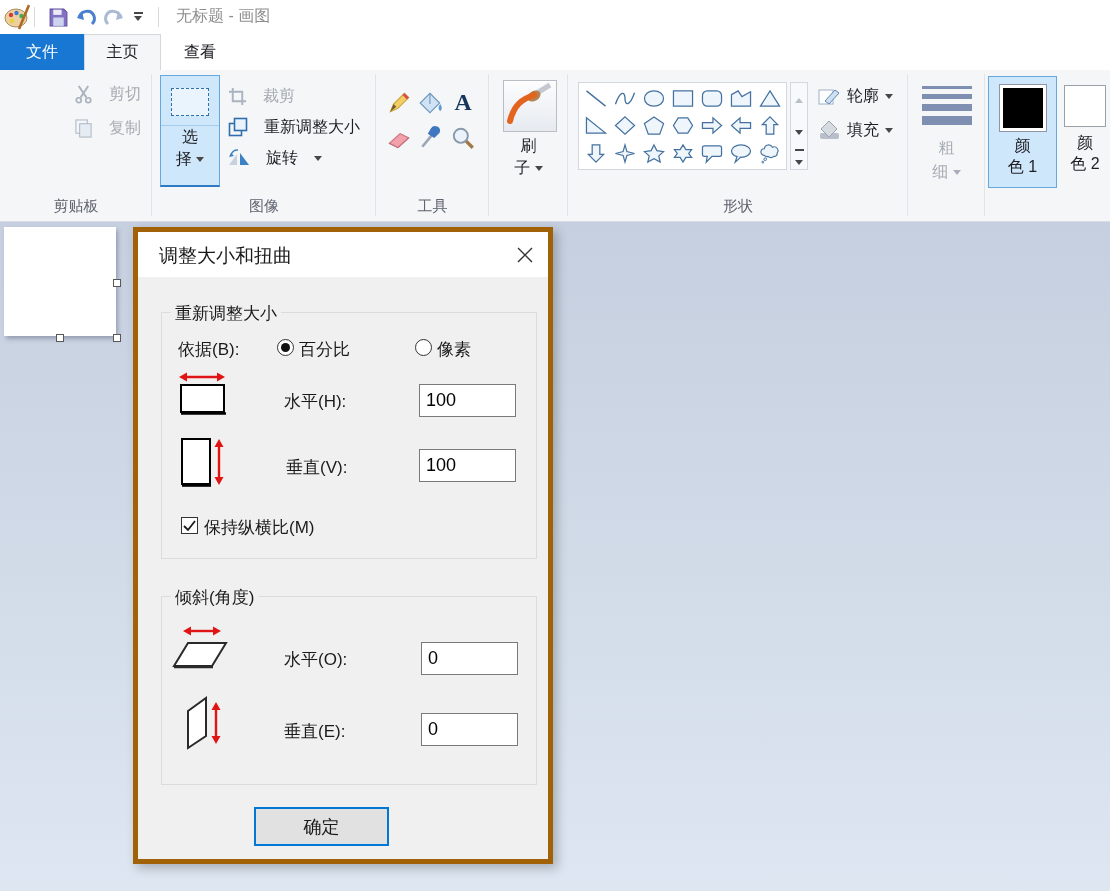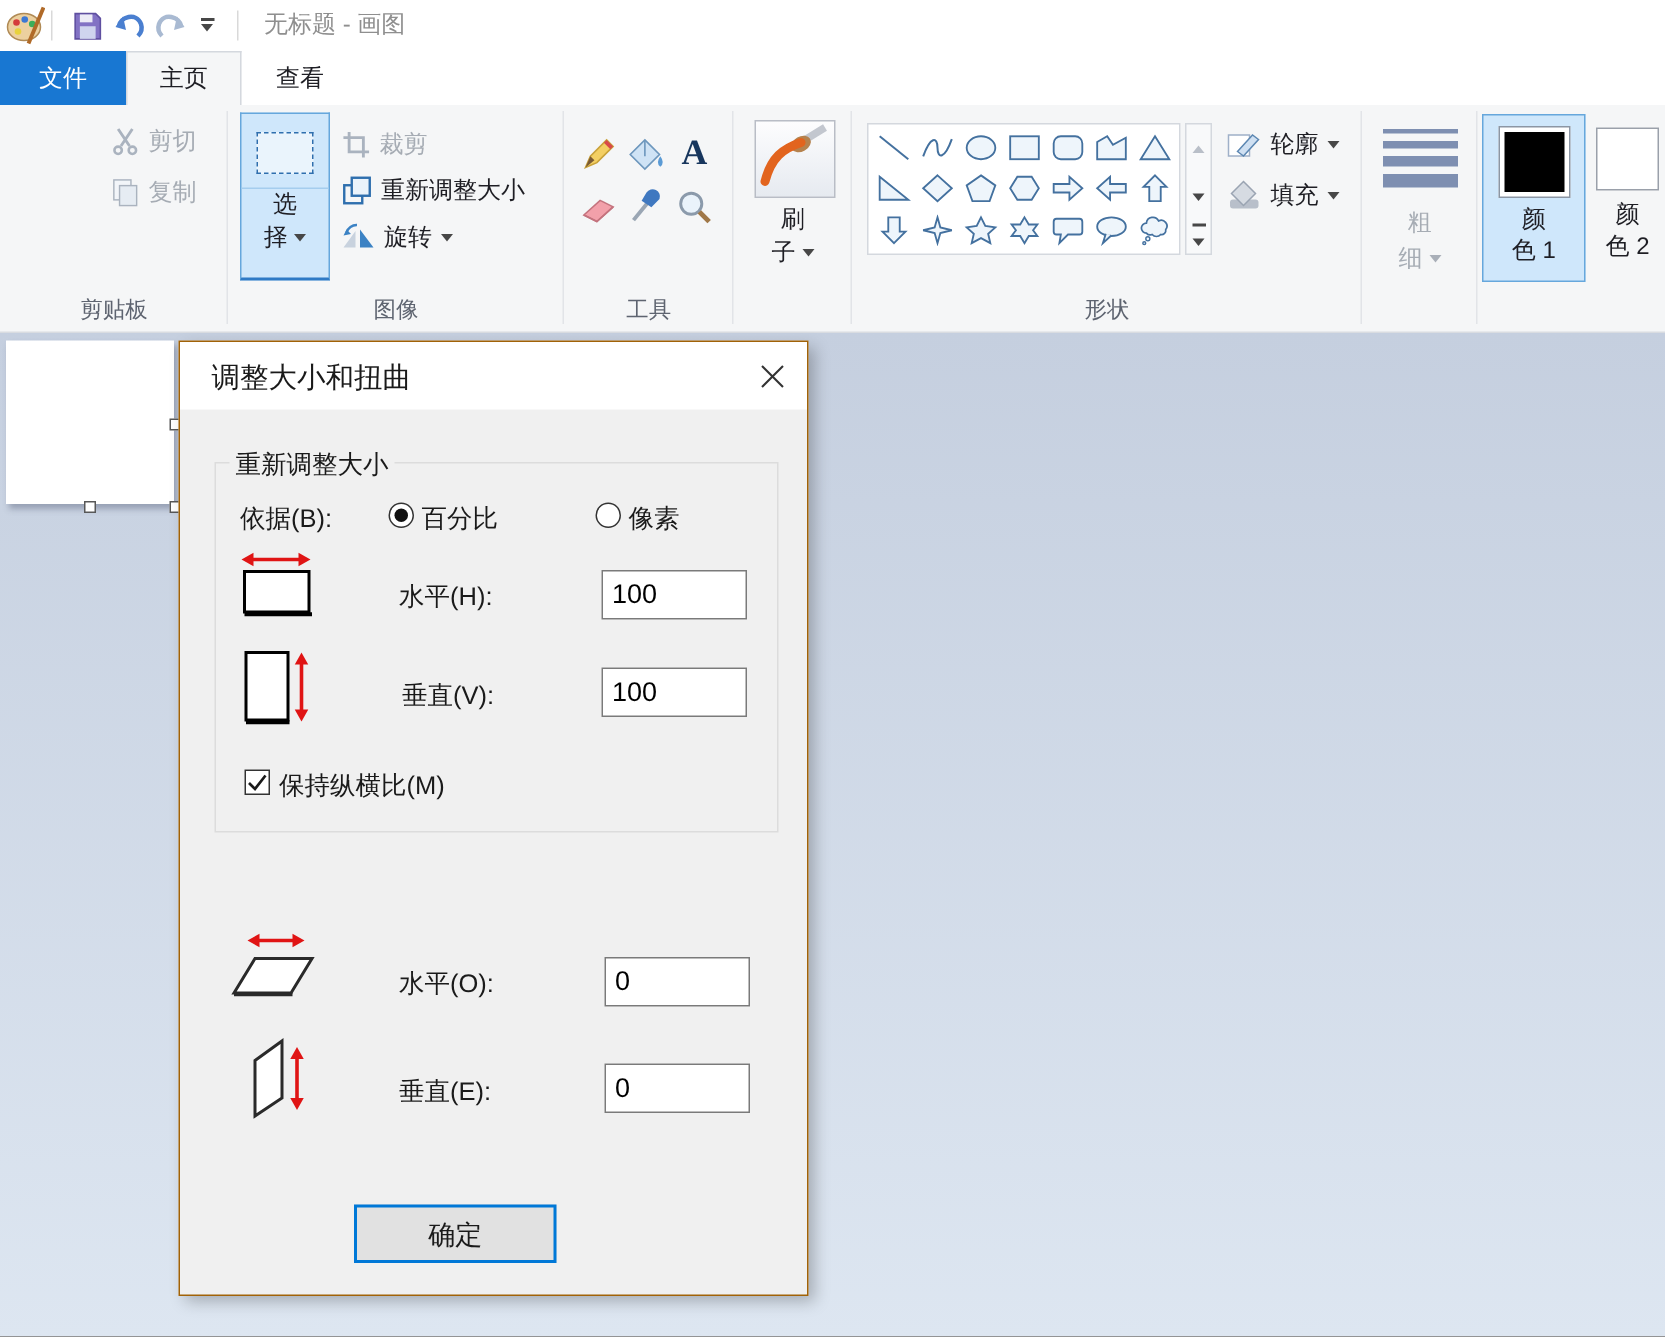--- a/index.html
+++ b/index.html
@@ -1,18 +1,18 @@
 <!DOCTYPE html>
 <html><head>
 <meta charset="utf-8">
 <style>
   * { margin:0; padding:0; box-sizing:border-box; }
   html,body { width:1110px; height:891px; }
   body { font-family:"Liberation Sans","DejaVu Sans",sans-serif; font-size:16px; color:#1e1e24; }
-  .app { position:relative; width:1110px; height:891px; overflow:hidden; background:#404040; }
+  .app { position:relative; width:1110px; height:891px; overflow:hidden; background:#1d4ed8; }
 
   
   .titlebar { position:absolute; left:0; top:0; width:1110px; height:34px; background:#fff; }
   .titlebar .appicon { position:absolute; left:4px; top:4px; width:26px; height:26px; }
   .tsep { position:absolute; top:7px; width:1px; height:20px; background:#d9d9d9; }
   .qbtn { position:absolute; top:5px; width:24px; height:24px; display:flex; align-items:center; justify-content:center; }
   .qat-caret { position:absolute; top:12px; width:12px; height:12px; }
   .qat-caret .bar { position:absolute; left:2px; top:0; width:9px; height:2px; background:#474747; }
   .qat-caret .tri { position:absolute; left:2px; top:4px; border-left:4.5px solid transparent; border-right:4.5px solid transparent; border-top:5px solid #474747; }
   .wintitle { position:absolute; left:176px; top:6px; font-size:16px; color:#8f8f8f; white-space:nowrap; }
@@ -31,21 +31,21 @@
   .glabel { position:absolute; bottom:6px; left:0; width:100%; text-align:center; font-size:15px; color:#5e6470; }
   .caret { display:inline-block; width:0; height:0; border-left:4px solid transparent; border-right:4px solid transparent; border-top:5px solid #474747; vertical-align:middle; }
   .caret.dis { border-top-color:#a9afb8; }
   .smalltext { font-size:16px; }
   .disabled-t { color:#a6acb4; }
 
   
   .paste-btn { position:absolute; left:12px; top:6px; width:52px; height:116px; text-align:center; }
   .paste-btn svg { margin-top:4px; }
   .paste-btn .lbl { margin-top:6px; font-size:16px; }
-  .srow { position:absolute; display:flex; align-items:center; gap:6px; height:24px; }
+  .srow { position:absolute; display:flex; align-items:center; gap:16px; height:24px; }
 
   
   .select-btn { position:absolute; left:8px; top:5px; width:60px; height:112px; background:#cfe7fb; border:1px solid #66a7dc; border-bottom:2px solid #2f7ac5; text-align:center; }
   .select-btn .icon { margin:12px auto 0; width:38px; height:28px; border:1.6px dashed #2f6fae; background:#eaf4fc; }
   .select-btn .divline { margin-top:9px; border-top:1px solid #a5cdee; }
   .select-btn .t { line-height:22px; font-size:16px; color:#1e1e24; }
 
   
   .tool { position:absolute; width:26px; height:26px; }
 
@@ -72,21 +72,21 @@
   .swatch1 { margin:7px auto 0; width:48px; height:48px; border:1px solid #8c96a4; background:#fff; padding:3px; }
   .swatch1 .inner { width:100%; height:100%; background:#000; }
   .swatch2 { margin:9px auto 0; width:42px; height:42px; border:1px solid #9aa0aa; background:#fff; }
 
   
   .workarea { position:absolute; left:0; top:222px; width:1110px; height:669px; background:linear-gradient(#c5cfdf,#dde6f1); }
   .canvas { position:absolute; left:4px; top:5px; width:112px; height:109px; background:#fff; box-shadow:2px 3px 4px rgba(90,100,125,.45); }
   .handle { position:absolute; width:8px; height:8px; background:#fff; border:1px solid #585858; }
 
   
-  .dialog { position:absolute; left:119px; top:227px; width:420px; height:637px; background:#f0f0f0; border:1px solid #a16207; box-shadow:4px 4px 10px rgba(0,0,0,.25); }
+  .dialog { position:absolute; left:133px; top:227px; width:420px; height:637px; background:#f0f0f0; border:5px solid #a16207; box-shadow:4px 4px 10px rgba(0,0,0,.25); }
   .dlg-title { position:absolute; left:0; top:0; width:100%; height:45px; background:#fff; }
   .dlg-title .txt { position:absolute; left:21px; top:11px; font-size:19px; color:#1a1a1a; }
   .dlg-close { position:absolute; right:10px; top:11px; width:26px; height:24px; display:flex; align-items:center; justify-content:center; }
   .groupbox { position:absolute; border:1px solid #dcdcdc; }
   .groupbox .gtitle { position:absolute; left:9px; top:-11px; background:#f0f0f0; padding:0 4px; font-size:17px; color:#1a1a1a; white-space:nowrap; }
   .dlbl { position:absolute; font-size:17px; color:#1a1a1a; white-space:nowrap; }
   .dinput { position:absolute; width:97px; height:33px; border:1px solid #7a7a7a; background:#fff; font-size:18px; padding:0 6px; font-family:"Liberation Sans","DejaVu Sans",sans-serif; color:#000; }
   .radio { position:absolute; width:17px; height:17px; border:1px solid #333; border-radius:50%; background:#fff; }
   .radio .dot { position:absolute; left:3px; top:3px; width:9px; height:9px; border-radius:50%; background:#111; }
   .checkbox { position:absolute; width:17px; height:17px; border:1px solid #333; background:#fff; }
@@ -471,20 +471,23 @@
     <span class="dlbl" style="left:148px;top:224px">垂直(V):</span>
     <input class="dinput" style="left: 281px; top: 217px;" value="100">
 
     <span class="checkbox" style="left:43px;top:285px">
       <svg width="15" height="15" viewBox="0 0 15 15">
           <path d="M2 8 L6 12 L13 3" fill="none" stroke="#1a1a1a" stroke-width="1.8"></path>
         </svg>
     </span>
     <span class="dlbl" style="left:66px;top:284px">保持纵横比(M)</span>
 
+    <div class="groupbox" style="left:23px;top:364px;width:376px;height:189px">
+      <span class="gtitle">倾斜(角度)</span>
+    </div>
 
     <span class="dicon" style="left:33px;top:392px">
       <svg width="60" height="46" viewBox="0 0 60 46">
         <line x1="18" y1="7" x2="44" y2="7" stroke="#e01414" stroke-width="2.4"></line>
         <path d="M12 7 L20 2.5 L20 11.5 Z" fill="#e01414"></path>
           <path d="M50 7 L42 2.5 L42 11.5 Z" fill="#e01414"></path>
         <path d="M3 42 L17 19 L55 19 L41 42 Z" fill="#fff" stroke="#2a2a2a" stroke-width="2"></path>
         <line x1="3" y1="43" x2="42" y2="43" stroke="#2a2a2a" stroke-width="2.4"></line>
       </svg>
     </span>

